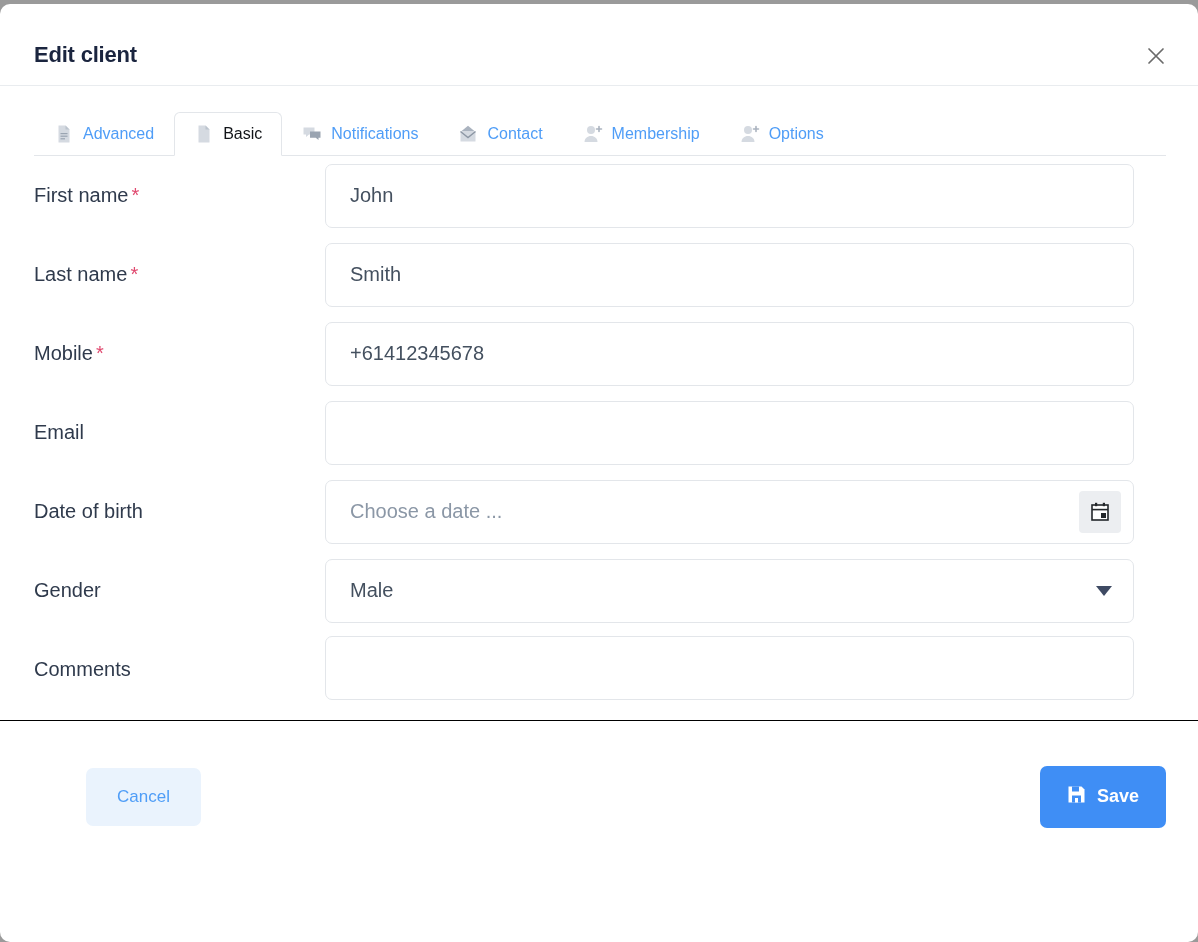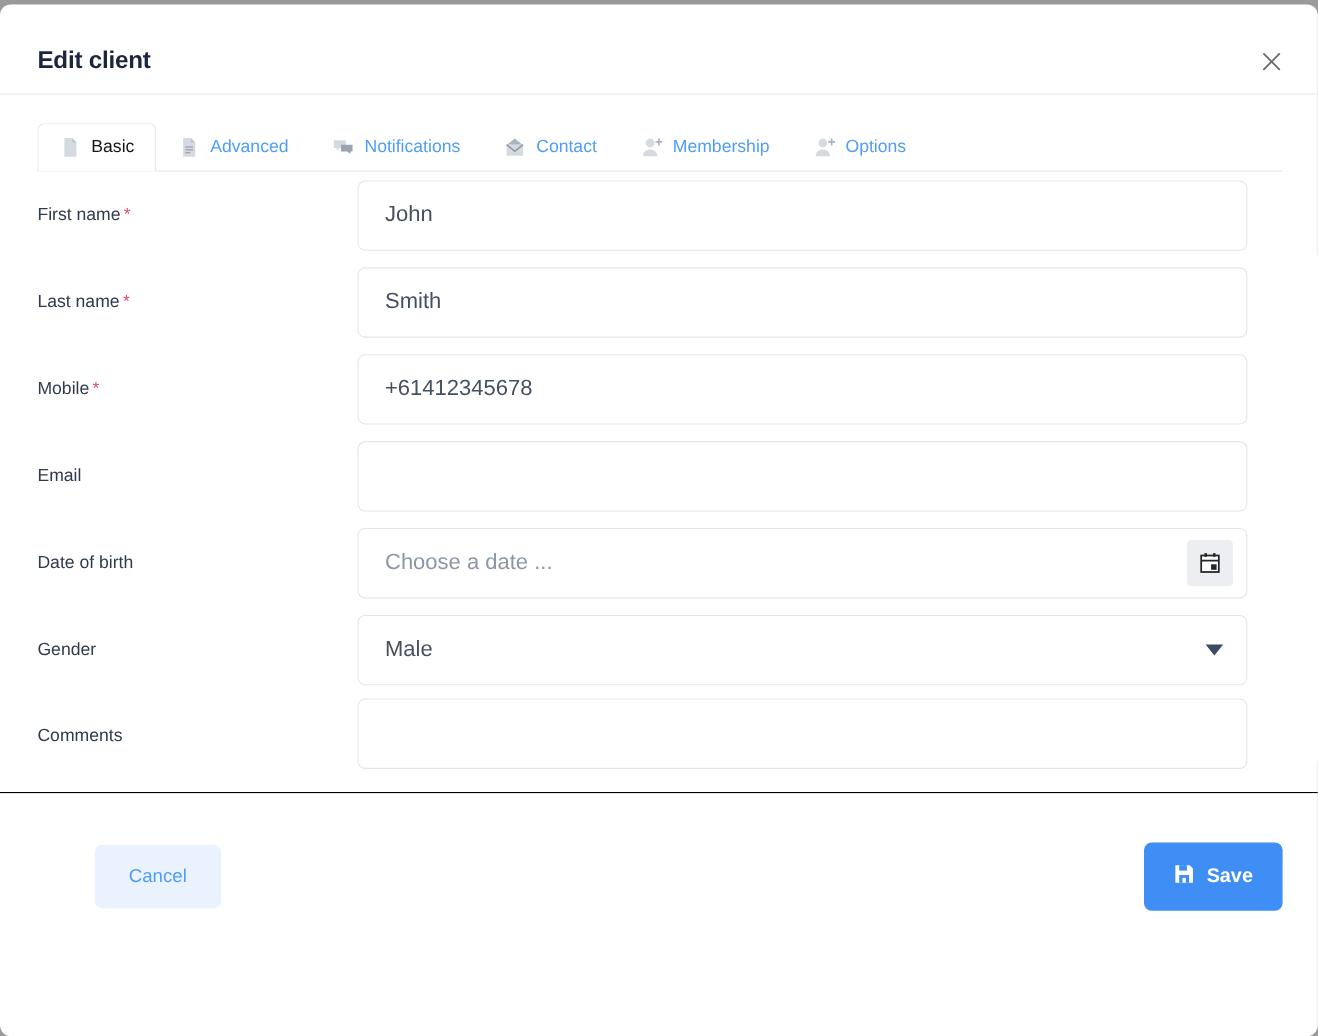--- a/index.html
+++ b/index.html
@@ -87,21 +87,21 @@
     padding: 0 32px 0 0;
   }
   .row {
     display: flex;
     align-items: center;
     min-height: 79px;
   }
   .row .lbl {
     width: 325px;
     padding-left: 34px;
-    font-size: 16px;
+    font-size: 20px;
     color: #2f3a4c;
   }
   .req { color: #e0496f; margin-left: 3px; }
   .ctrl { flex: 1; position: relative; padding-right: 32px; }
   .inp {
     width: 100%;
     height: 64px;
     border: 1px solid #e3e6ea;
     border-radius: 7px;
     background: #fff;
@@ -180,43 +180,43 @@
     <div class="dlg-title">Edit client</div>
     <button class="close-btn">
       <svg width="22" height="22" viewBox="0 0 22 22" aria-hidden="true">
         <path d="M4 4 L18 18 M18 4 L4 18" stroke="#6b6b6b" stroke-width="1.7" fill="none" stroke-linecap="round"></path>
       </svg>
     </button>
   </div>
 
   <div class="tabbar">
 
-    <div class="tab active">
-      <span class="ticon">
-        <svg width="20" height="20" viewBox="0 0 20 20">
-            <path d="M4.5 1.5h7l4 4v13h-11z" fill="#d5dae1"></path>
-            <path d="M11.5 1.5v4h4z" fill="#bcc4ce"></path>
-          </svg>
-      </span>
-      <span>Basic</span>
-    </div>
-
     <div class="tab">
       <span class="ticon">
         <svg width="20" height="20" viewBox="0 0 20 20">
             <path d="M4.5 1.5h7l4 4v13h-11z" fill="#d5dae1"></path>
             <path d="M11.5 1.5v4h4z" fill="#bcc4ce"></path>
             <g fill="#9aa4b1">
               <rect x="6.5" y="9" width="7" height="1.2"></rect>
               <rect x="6.5" y="11.6" width="7" height="1.2"></rect>
               <rect x="6.5" y="14.2" width="4.5" height="1.2"></rect>
             </g>
           </svg>
       </span>
       <span>Advanced</span>
+    </div>
+
+    <div class="tab active">
+      <span class="ticon">
+        <svg width="20" height="20" viewBox="0 0 20 20">
+            <path d="M4.5 1.5h7l4 4v13h-11z" fill="#d5dae1"></path>
+            <path d="M11.5 1.5v4h4z" fill="#bcc4ce"></path>
+          </svg>
+      </span>
+      <span>Basic</span>
     </div>
 
     <div class="tab">
       <span class="ticon">
         <svg width="20" height="20" viewBox="0 0 20 20">
             <path d="M1.5 3.5h11v7h-5.5l-3 2.6v-2.6h-2.5z" fill="#d5dae1"></path>
             <path d="M8 7.5h10.5v6.2h-2v2.4l-2.8-2.4h-5.7z" fill="#9aa4b1"></path>
           </svg>
       </span>
       <span>Notifications</span>

